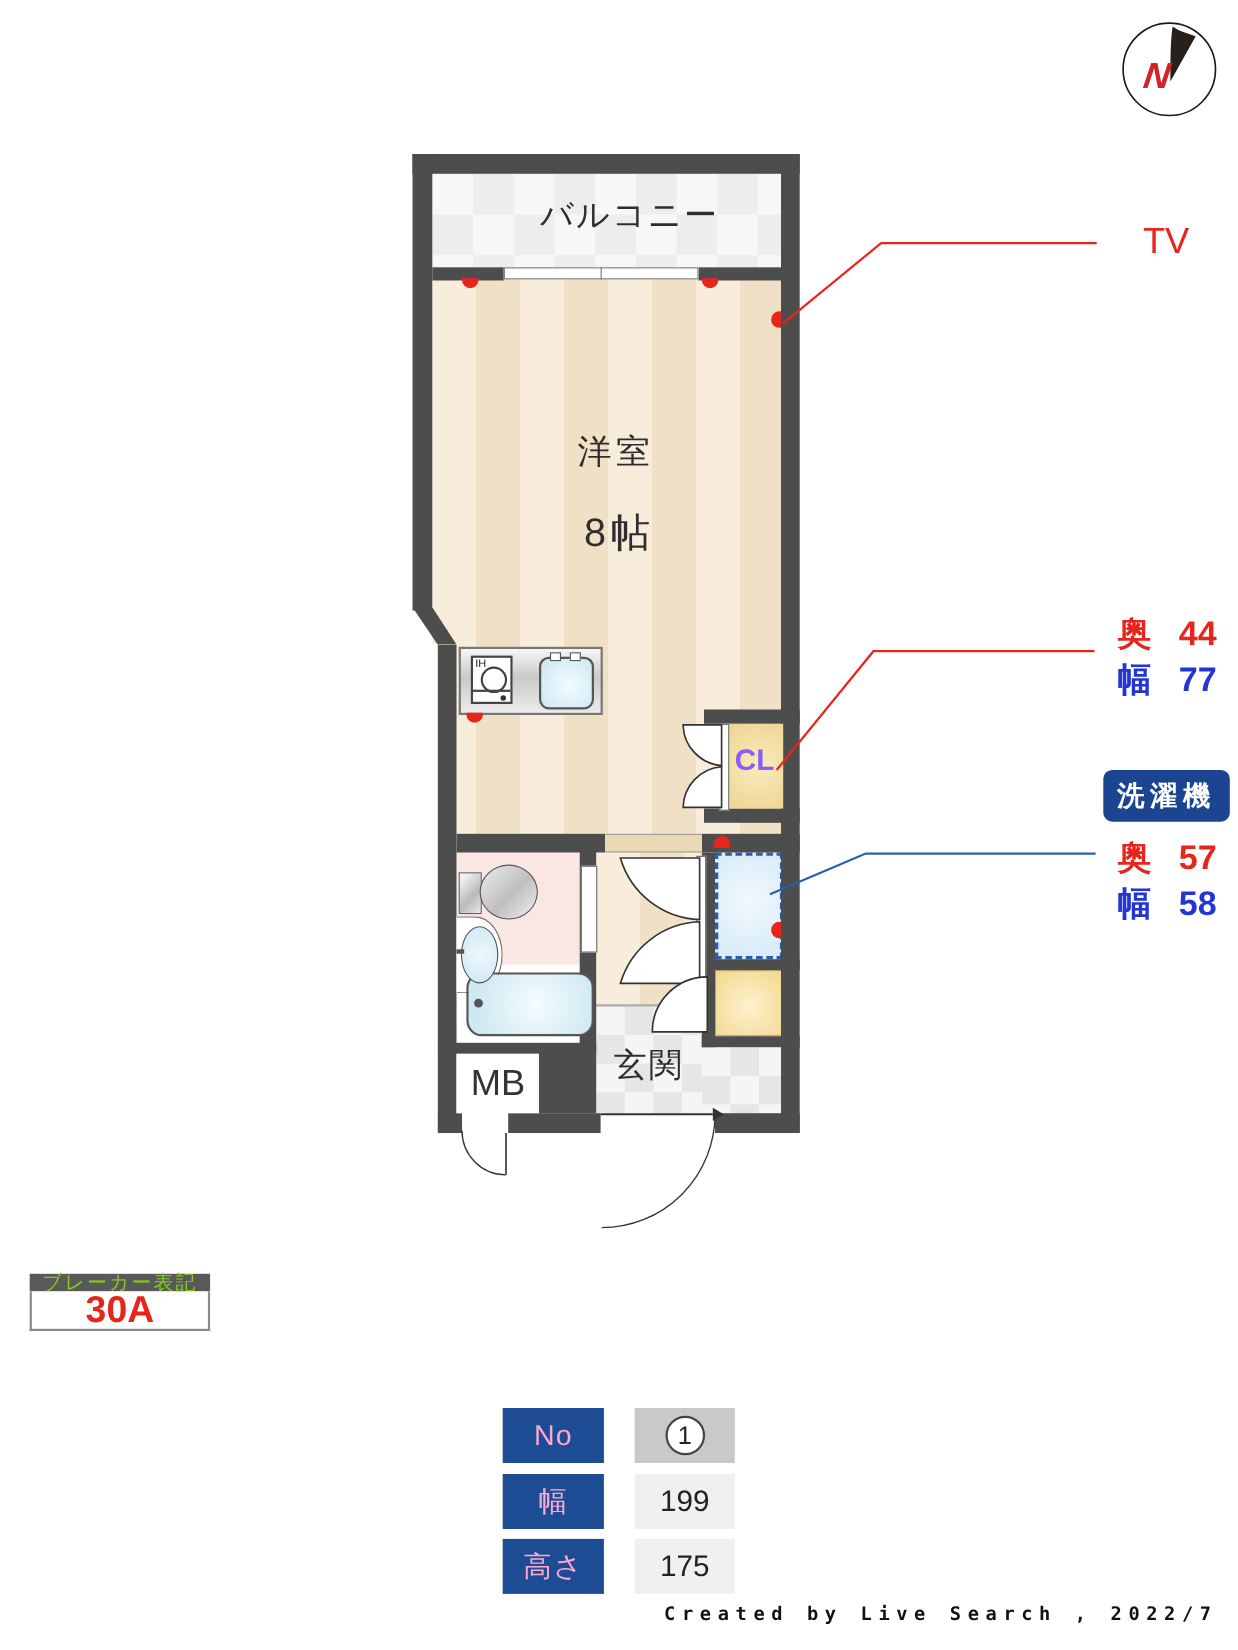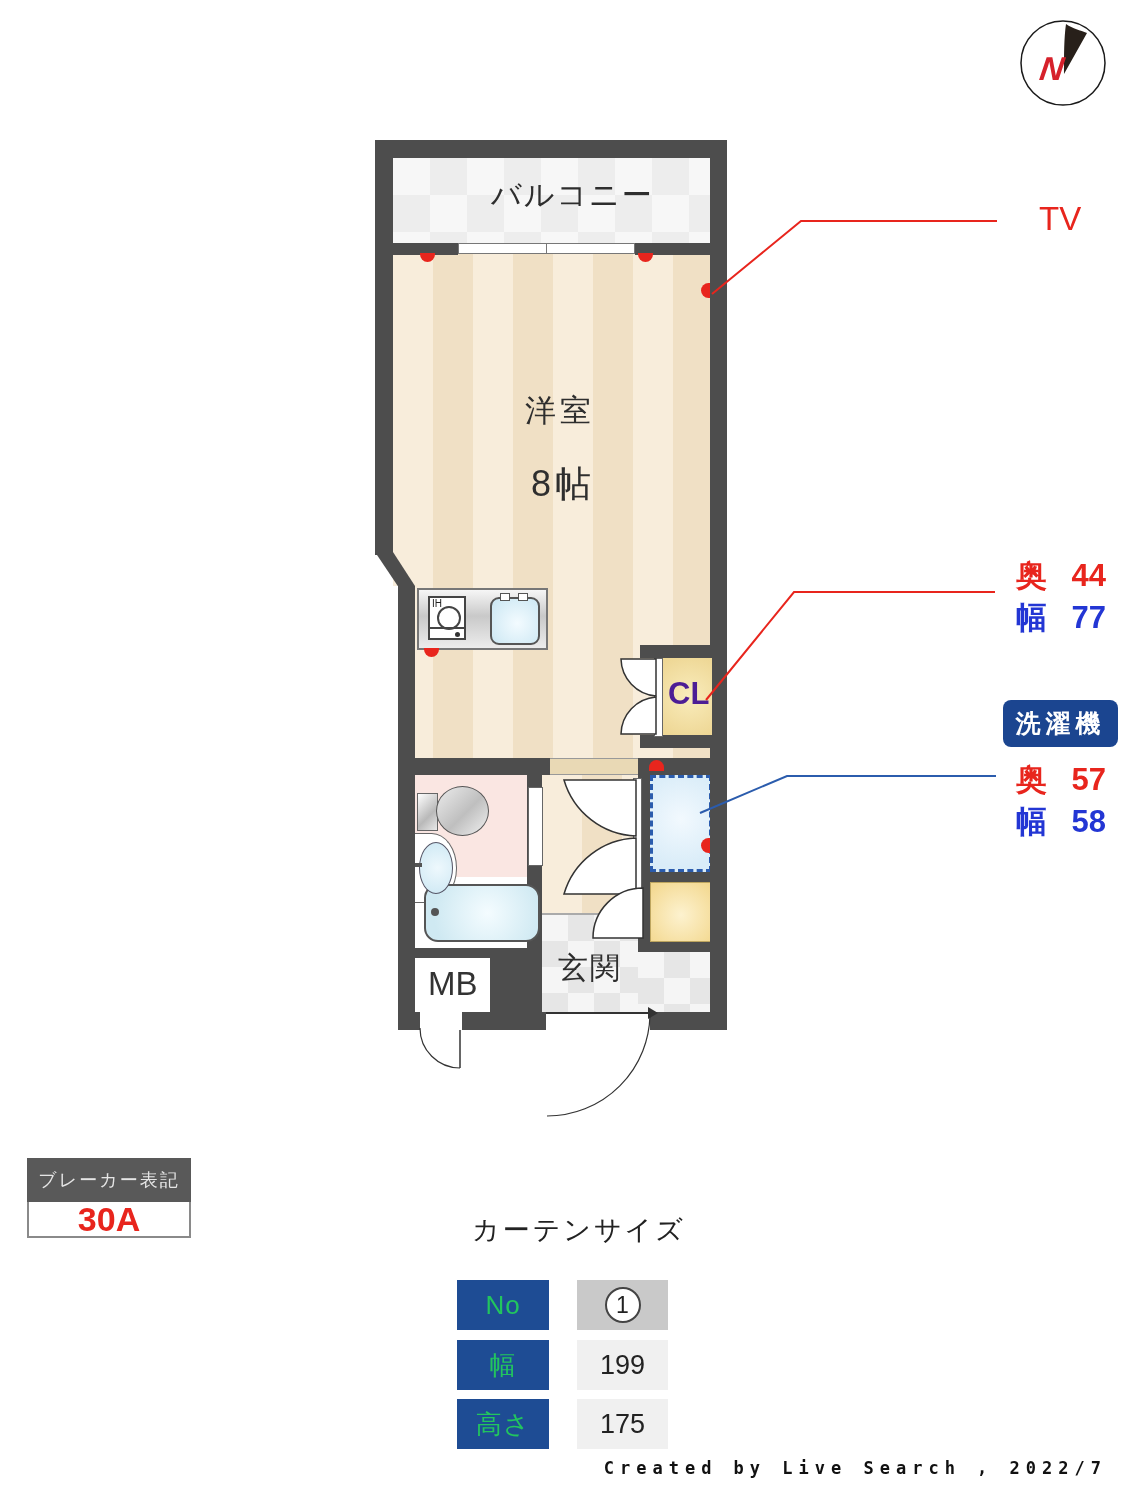--- a/index.html
+++ b/index.html
@@ -15,21 +15,21 @@
   .o-up{border-radius:9px 9px 0 0;}
   .o-left{border-radius:9px 0 0 9px;}
   .jamb{position:absolute;background:#fff;border:1px solid #666;z-index:25;}
   .jp{letter-spacing:2px;color:#2e2e2e;}
   .dim-row{position:absolute;display:flex;justify-content:space-between;width:90px;
            font-size:31px;font-weight:bold;line-height:31px;}
   .red{color:#e8251d;} .blue{color:#2336d4;}
   .badge{position:absolute;background:#1b4590;color:#fff;border-radius:8px;
          display:flex;align-items:center;justify-content:center;
          font-size:25px;font-weight:bold;letter-spacing:5px;}
-  .ct-label{position:absolute;width:92px;height:50px;background:#1e4c94;color:#22c55e;
+  .ct-label{position:absolute;width:92px;height:50px;background:#1e4c94;color:#f9a8d4;
             display:flex;align-items:center;justify-content:center;font-size:26px;letter-spacing:1px;}
   .ct-value{position:absolute;width:91px;height:50px;display:flex;align-items:center;justify-content:center;
             font-size:27px;color:#222;}
   .note-icon{display:inline-block;width:15px;height:10px;background:#e8251d;
              border-radius:8px 8px 0 0;margin:0 5px;}
   svg{display:block;}
 </style>
 </head>
 <body>
 
@@ -132,21 +132,21 @@
   <div class="outlet o-down" style="left:420px;top:253px;width:15px;height:9px;"></div>
   <div class="outlet o-down" style="left:638px;top:253px;width:15px;height:9px;"></div>
   <div class="outlet o-left" style="left:701px;top:283px;width:9px;height:15px;"></div>
   <div class="outlet o-down" style="left:424px;top:648px;width:15px;height:9px;"></div>
   <div class="outlet o-up" style="left:649px;top:760px;width:15px;height:11px;"></div>
   <div class="outlet o-left" style="left:701px;top:838px;width:9px;height:15px;"></div>
 
   <div class="abs jp" style="left:491px;top:175px;font-size:30px;z-index:35;">バルコニー</div>
   <div class="abs jp" style="left:525px;top:390px;font-size:31px;letter-spacing:4px;z-index:35;">洋室</div>
   <div class="abs jp" style="left:531px;top:460px;font-size:36px;letter-spacing:4px;z-index:35;">8帖</div>
-  <div class="abs" style="left:668px;top:676px;font-size:31px;font-weight:600;color:#4c1d95;z-index:35;">CL</div>
+  <div class="abs" style="left:668px;top:676px;font-size:27px;font-weight:600;color:#8b5cf6;z-index:35;">CL</div>
   <div class="abs" style="left:428px;top:965px;font-size:33px;color:#333;z-index:35;">MB</div>
   <div class="abs jp" style="left:558px;top:948px;font-size:30px;z-index:35;">玄関</div>
 
   <div class="abs red" style="left:1039px;top:200px;font-size:33px;z-index:35;">TV</div>
 
   <div class="dim-row" style="left:1016px;top:560px;">
     <span class="red">奥</span>
     <span class="red">44</span>
   </div>
   <div class="dim-row" style="left:1016px;top:602px;">
@@ -159,25 +159,24 @@
   <div class="dim-row" style="left:1016px;top:764px;">
     <span class="red">奥</span>
     <span class="red">57</span>
   </div>
   <div class="dim-row" style="left:1016px;top:806px;">
     <span class="blue">幅</span>
     <span class="blue">58</span>
   </div>
 
   <div class="abs" style="left:27px;top:1158px;width:164px;height:82px;">
-    <div style="height:44px;background:#595959;color:#e5e5e5;display:flex;align-items:center;justify-content:center;font-size:18px;letter-spacing:2px;">ブレーカー表記</div>
+    <div style="height:16px;background:#595959;color:#84cc16;display:flex;align-items:center;justify-content:center;font-size:18px;letter-spacing:2px;">ブレーカー表記</div>
     <div style="height:36px;background:#fff;border:2px solid #8a8a8a;border-top:none;box-sizing:border-box;display:flex;align-items:center;justify-content:center;font-size:34px;font-weight:600;color:#e8251d;">30A</div>
   </div>
 
-  <div class="abs jp" style="left:472px;top:1212px;font-size:27px;letter-spacing:3px;color:#222;">カーテンサイズ</div>
 
   <div class="ct-label" style="left:457px;top:1280px;">No</div>
   <div class="ct-value" style="left:577px;top:1280px;background:#c9c9c9;">
     <span style="display:flex;align-items:center;justify-content:center;width:36px;height:36px;background:#fff;border:2px solid #444;border-radius:50%;font-size:23px;color:#222;box-sizing:border-box;">1</span>
   </div>
 
   <div class="ct-label" style="left:457px;top:1340px;">幅</div>
   <div class="ct-value" style="left:577px;top:1340px;background:#f0f0f0;">199</div>
 
   <div class="ct-label" style="left:457px;top:1399px;">高さ</div>

